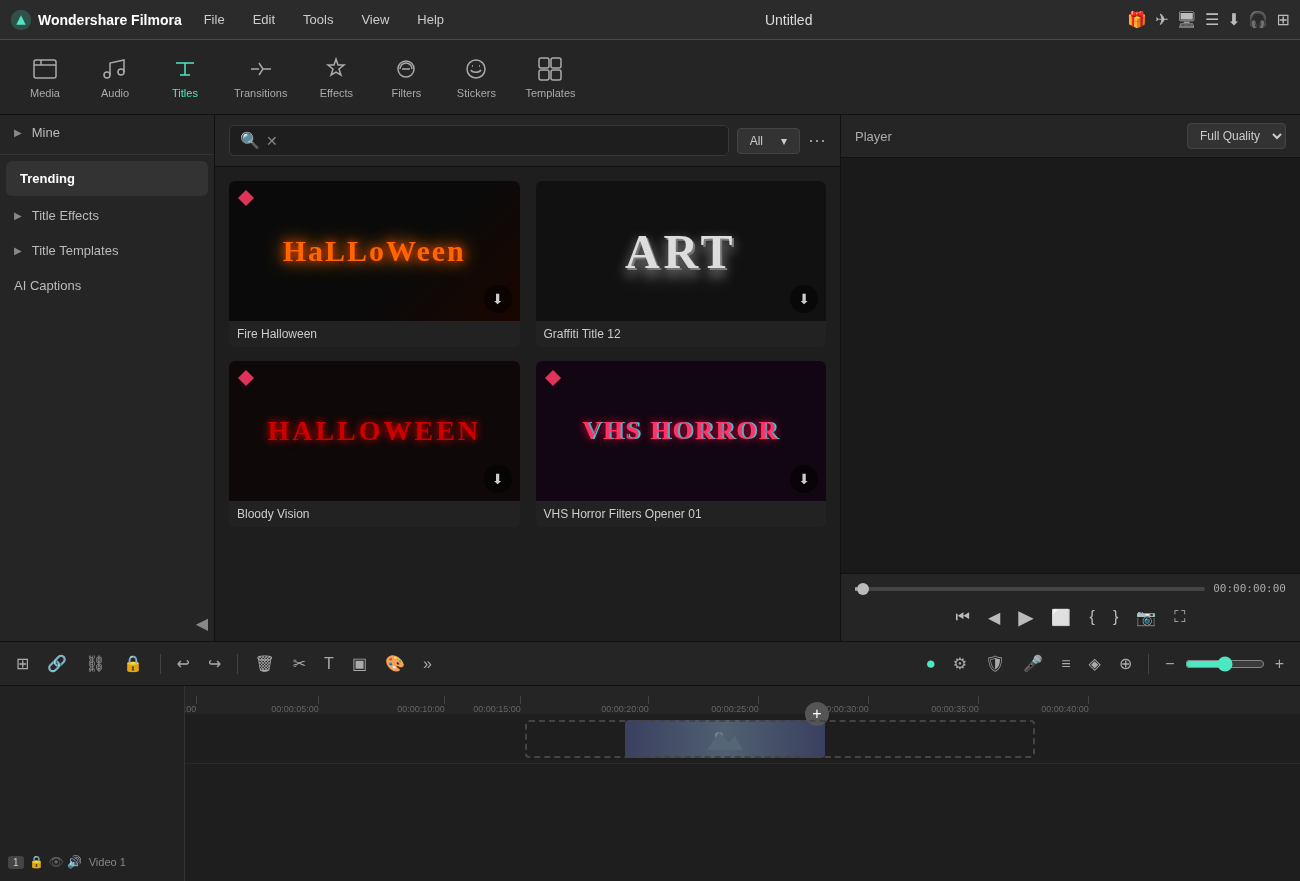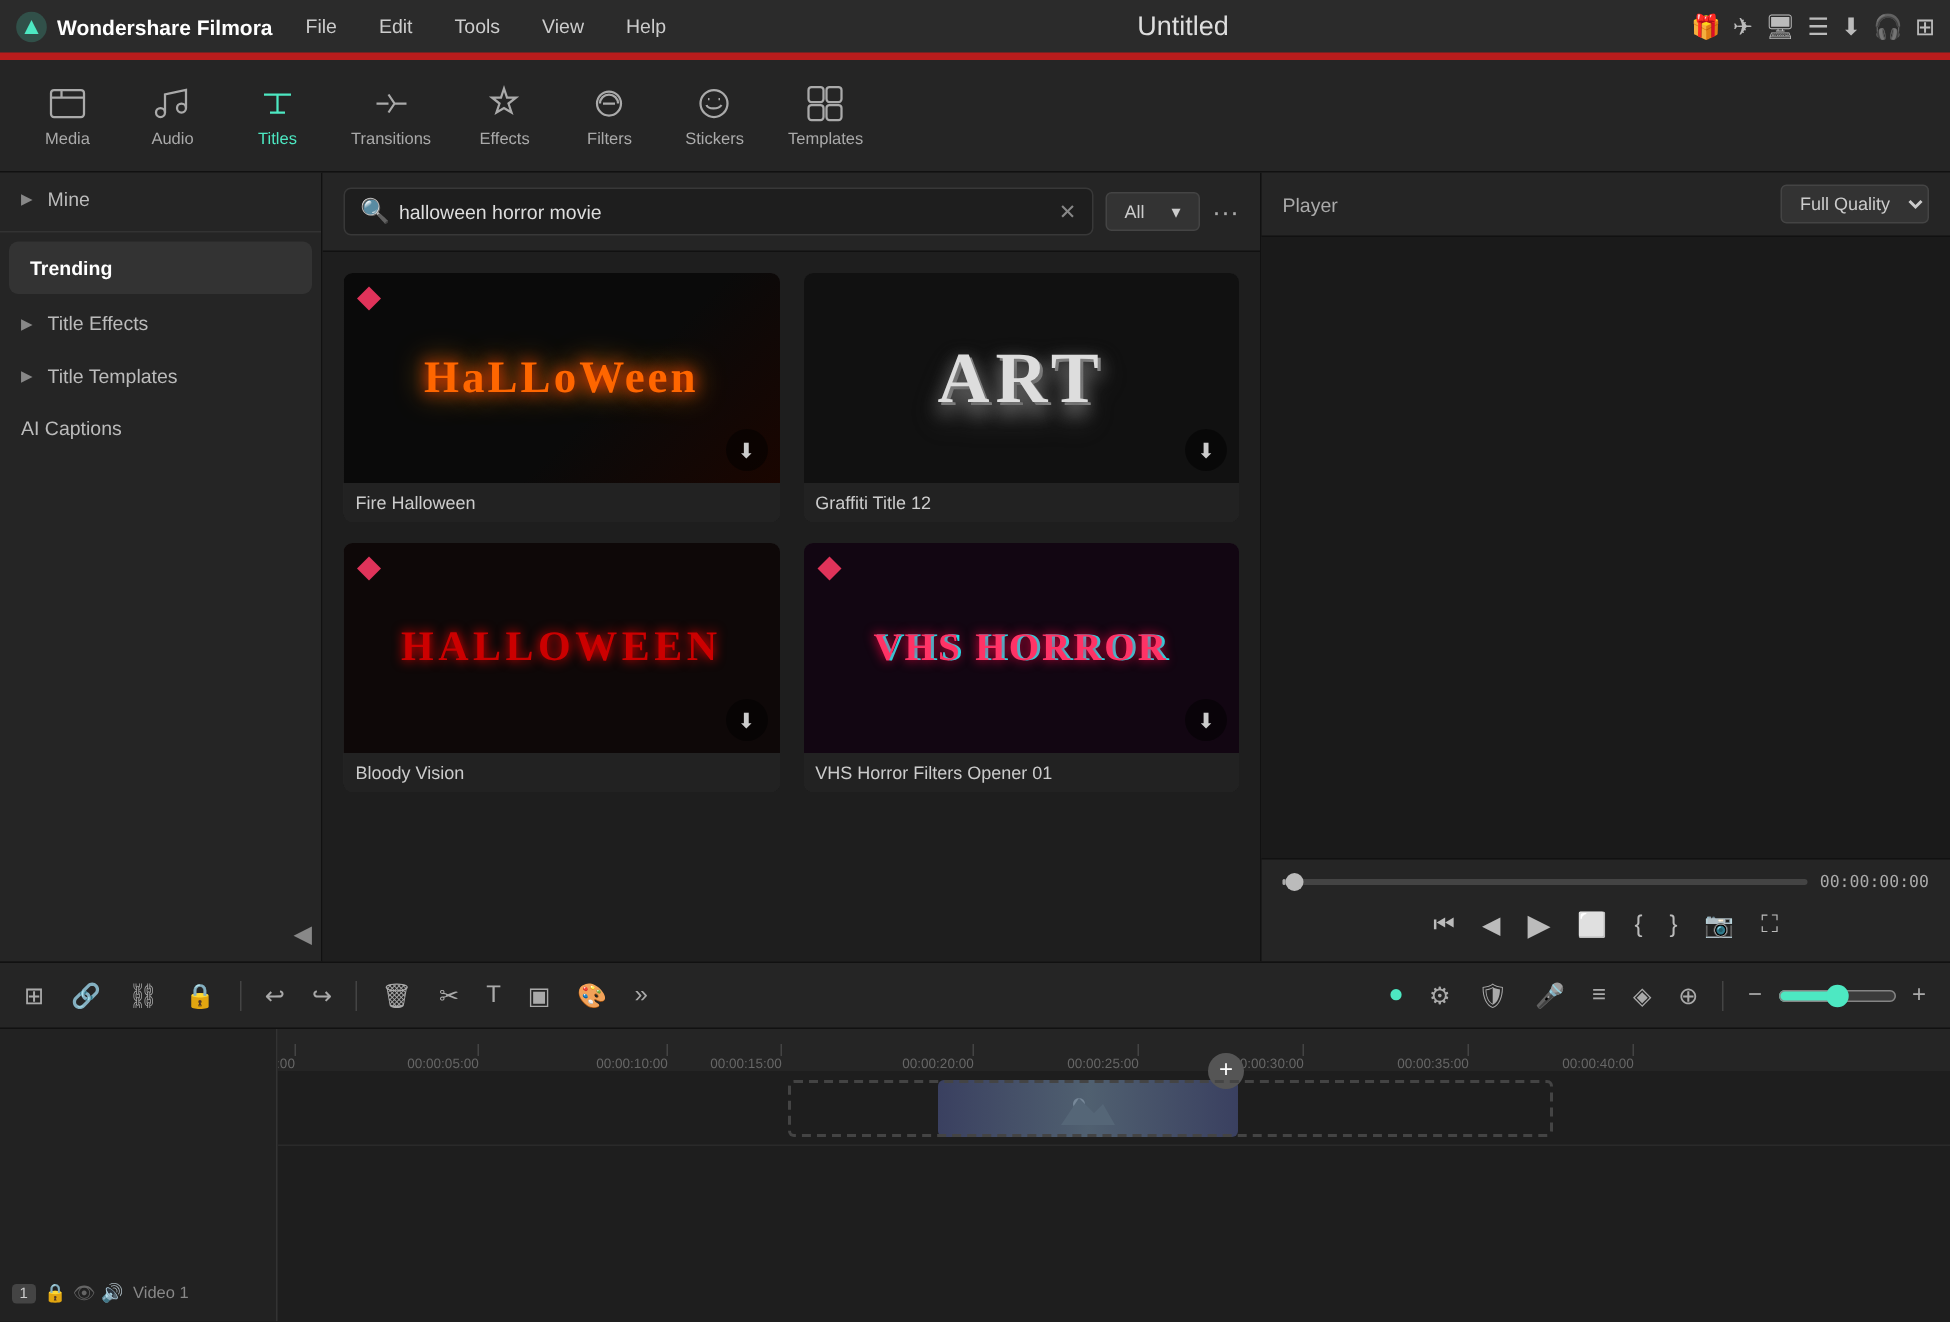--- a/index.html
+++ b/index.html
@@ -1,23 +1,23 @@
 <!DOCTYPE html>
 <html><head>
   <meta charset="utf-8">
   <style>
     * { box-sizing: border-box; margin: 0; padding: 0; }
     body { width: 1300px; height: 881px; background: #1e1e1e; color: #ccc; font-family: 'Segoe UI', Arial, sans-serif; overflow: hidden; display: flex; flex-direction: column; }
 
     
-    .menu-bar { background: #2b2b2b; height: 40px; display: flex; align-items: center; padding: 0 10px; gap: 16px; border-bottom: 5px solid #b91c1c; }
+    .menu-bar { background: #2b2b2b; height: 40px; display: flex; align-items: center; padding: 0 10px; gap: 16px; border-bottom: 1px solid #b91c1c; }
     .menu-bar .app-logo { display: flex; align-items: center; gap: 6px; color: #fff; font-weight: bold; font-size: 14px; }
     .menu-bar .app-logo svg { width: 22px; height: 22px; }
     .menu-bar .menu-item { color: #ccc; font-size: 13px; cursor: pointer; padding: 4px 6px; border-radius: 3px; }
-    .menu-bar .title-center { flex: 1; text-align: center; color: #ddd; font-size: 18px; }
+    .menu-bar .title-center { flex: 1; text-align: center; color: #ddd; font-size: 14px; }
     .menu-bar .toolbar-icons { display: flex; gap: 8px; align-items: center; }
     .menu-bar .toolbar-icons span { color: #bbb; font-size: 16px; cursor: pointer; }
 
     
     .main-toolbar { background: #252525; height: 75px; display: flex; align-items: center; padding: 0 10px; border-bottom: 1px solid #111; }
     .toolbar-icon-btn { display: flex; flex-direction: column; align-items: center; justify-content: center; gap: 4px; padding: 6px 14px; cursor: pointer; border-radius: 6px; color: #aaa; font-size: 11px; min-width: 70px; }
     .toolbar-icon-btn svg { width: 28px; height: 28px; }
     .toolbar-icon-btn.active { color: #4de8c2; }
     .toolbar-icon-btn.active svg path, .toolbar-icon-btn.active svg rect { stroke: #4de8c2; }
 
@@ -223,21 +223,20 @@
     <div style="display:flex;align-items:center;justify-content:flex-end;padding:8px 6px;">
       <span style="color:#888;cursor:pointer;font-size:16px;">◀</span>
     </div>
   </div>
 
   <div class="content-panel">
 
     <div class="search-bar">
       <div class="search-input-wrapper">
         <span style="color:#888;">🔍</span>
-        <input type="text" value="halloween horror movie" style="">
         <span class="search-clear">✕</span>
       </div>
       <div class="filter-btn">
         <span>All</span>
         <span>▾</span>
       </div>
       <div class="more-btn">···</div>
     </div>
 
     <div class="grid-area">

